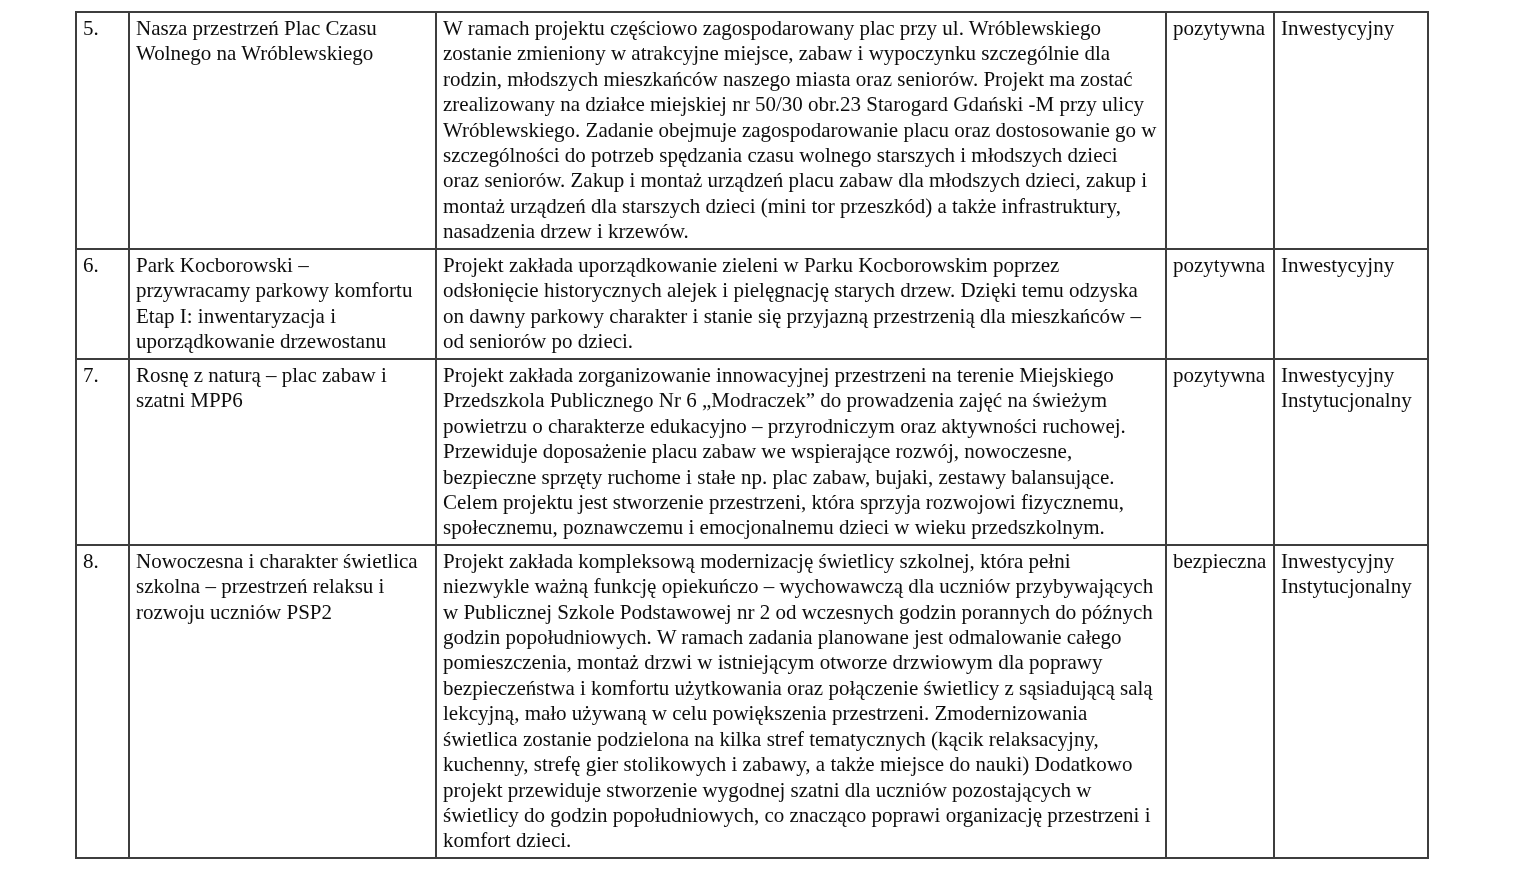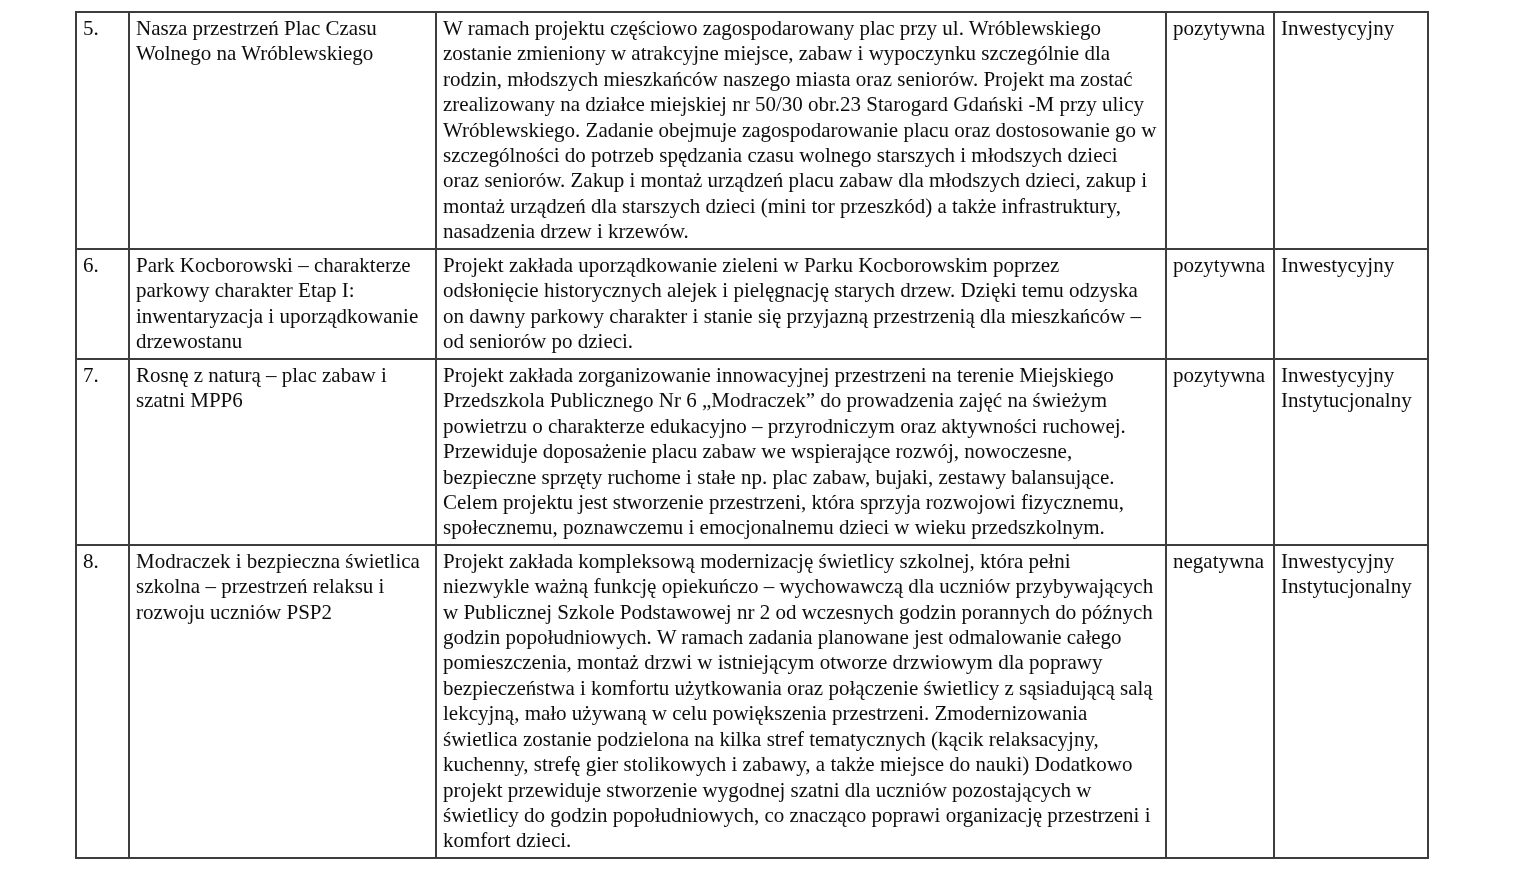--- a/index.html
+++ b/index.html
@@ -56,36 +56,36 @@
     <tbody>
       <tr class="row-a">
         <td class="col-number">5.</td>
         <td class="col-name">Nasza przestrzeń Plac Czasu Wolnego na Wróblewskiego</td>
         <td class="col-desc">W ramach projektu częściowo zagospodarowany plac przy ul. Wróblewskiego zostanie zmieniony w atrakcyjne miejsce, zabaw i wypoczynku szczególnie dla rodzin, młodszych mieszkańców naszego miasta oraz seniorów. Projekt ma zostać zrealizowany na działce miejskiej nr 50/30 obr.23 Starogard Gdański -M przy ulicy Wróblewskiego. Zadanie obejmuje zagospodarowanie placu oraz dostosowanie go w szczególności do potrzeb spędzania czasu wolnego starszych i młodszych dzieci oraz seniorów. Zakup i montaż urządzeń placu zabaw dla młodszych dzieci, zakup i montaż urządzeń dla starszych dzieci (mini tor przeszkód) a także infrastruktury, nasadzenia drzew i krzewów.</td>
         <td class="col-opinion">pozytywna</td>
         <td class="col-type">Inwestycyjny</td>
       </tr>
       <tr class="row-b">
         <td class="col-number">6.</td>
-        <td class="col-name">Park Kocborowski – charakterze parkowy charakter Etap I: inwentaryzacja i uporządkowanie drzewostanu</td>
+        <td class="col-name">Park Kocborowski – przywracamy parkowy komfortu Etap I: inwentaryzacja i uporządkowanie drzewostanu</td>
         <td class="col-desc">Projekt zakłada uporządkowanie zieleni w Parku Kocborowskim poprzez odsłonięcie historycznych alejek i pielęgnację starych drzew. Dzięki temu odzyska on dawny parkowy charakter i stanie się przyjazną przestrzenią dla mieszkańców – od seniorów po dzieci.</td>
         <td class="col-opinion">pozytywna</td>
         <td class="col-type">Inwestycyjny</td>
       </tr>
       <tr class="row-c">
         <td class="col-number">7.</td>
         <td class="col-name">Rosnę z naturą – plac zabaw i szatni MPP6</td>
         <td class="col-desc">Projekt zakłada zorganizowanie innowacyjnej przestrzeni na terenie Miejskiego Przedszkola Publicznego Nr 6 „Modraczek” do prowadzenia zajęć na świeżym powietrzu o charakterze edukacyjno – przyrodniczym oraz aktywności ruchowej. Przewiduje doposażenie placu zabaw we wspierające rozwój, nowoczesne, bezpieczne sprzęty ruchome i stałe np. plac zabaw, bujaki, zestawy balansujące. Celem projektu jest stworzenie przestrzeni, która sprzyja rozwojowi fizycznemu, społecznemu, poznawczemu i emocjonalnemu dzieci w wieku przedszkolnym.</td>
         <td class="col-opinion">pozytywna</td>
         <td class="col-type">Inwestycyjny
 Instytucjonalny</td>
       </tr>
       <tr class="row-d">
         <td class="col-number">8.</td>
-        <td class="col-name">Modraczek i bezpieczna świetlica szkolna – przestrzeń relaksu i rozwoju uczniów PSP2</td>
+        <td class="col-name">Nowoczesna i charakter świetlica szkolna – przestrzeń relaksu i rozwoju uczniów PSP2</td>
         <td class="col-desc">Projekt zakłada kompleksową modernizację świetlicy szkolnej, która pełni niezwykle ważną funkcję opiekuńczo – wychowawczą dla uczniów przybywających w Publicznej Szkole Podstawowej nr 2 od wczesnych godzin porannych do późnych godzin popołudniowych. W ramach zadania planowane jest odmalowanie całego pomieszczenia, montaż drzwi w istniejącym otworze drzwiowym dla poprawy bezpieczeństwa i komfortu użytkowania oraz połączenie świetlicy z sąsiadującą salą lekcyjną, mało używaną w celu powiększenia przestrzeni. Zmodernizowania świetlica zostanie podzielona na kilka stref tematycznych (kącik relaksacyjny, kuchenny, strefę gier stolikowych i zabawy, a także miejsce do nauki) Dodatkowo projekt przewiduje stworzenie wygodnej szatni dla uczniów pozostających w świetlicy do godzin popołudniowych, co znacząco poprawi organizację przestrzeni i komfort dzieci.</td>
-        <td class="col-opinion">negatywna</td>
+        <td class="col-opinion">bezpieczna</td>
         <td class="col-type">Inwestycyjny
 Instytucjonalny</td>
       </tr>
     </tbody>
   </table>
 </div>
 
 </body></html>

